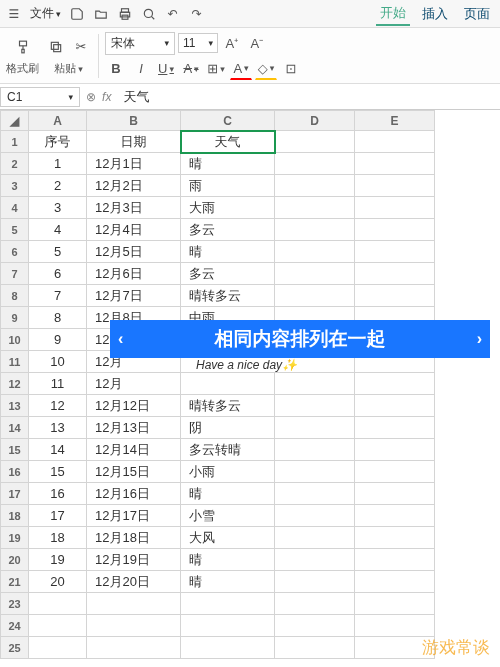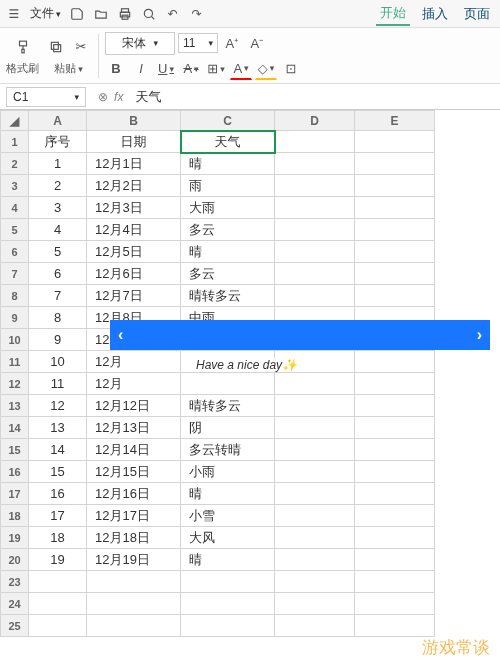--- a/index.html
+++ b/index.html
@@ -8,25 +8,25 @@
 .top-menu .menu-icon { width: 16px; height: 16px; display: flex; align-items: center; justify-content: center; color: #555; cursor: pointer; }
 .menu-text { font-size: 12px; color: #333; cursor: pointer; display: flex; align-items: center; }
 .chev { font-size: 9px; margin-left: 2px; }
 .tab { font-size: 13px; color: #0c4a6e; cursor: pointer; padding: 2px 4px; }
 .tab.active { color: #4a8; border-bottom: 2px solid #4a8; }
 .ribbon { display: flex; align-items: center; height: 56px; background: #fdfdfd; border-bottom: 1px solid #ddd; padding: 4px 6px; gap: 6px; }
 .ribbon-col { display: flex; flex-direction: column; gap: 3px; align-items: center; }
 .ribbon-row { display: flex; align-items: center; gap: 3px; }
 .ribbon-btn { width: 22px; height: 22px; display: flex; align-items: center; justify-content: center; color: #555; border: 1px solid transparent; cursor: pointer; font-size: 13px; }
 .ribbon-label { font-size: 11px; color: #555; cursor: pointer; }
-.font-sel { border: 1px solid #ccc; padding: 2px 16px; font-size: 12px; min-width: 70px; display: flex; align-items: center; justify-content: space-between; cursor: pointer; background: #fff; }
+.font-sel { border: 1px solid #ccc; padding: 2px 5px; font-size: 12px; min-width: 70px; display: flex; align-items: center; justify-content: space-between; cursor: pointer; background: #fff; }
 .size-sel { border: 1px solid #ccc; padding: 2px 4px; font-size: 12px; width: 40px; display: flex; align-items: center; justify-content: space-between; cursor: pointer; background: #fff; }
 .divider-v { width: 1px; height: 44px; background: #ddd; }
 .fx-bar { display: flex; align-items: center; height: 26px; border-bottom: 1px solid #ccc; background: #fff; }
-.cell-ref { width: 80px; padding: 2px 6px; border: 1px solid #ccc; margin: 2px 6px; font-size: 12px; display: flex; align-items: center; justify-content: space-between; cursor: pointer; }
+.cell-ref { width: 80px; padding: 2px 6px; border: 1px solid #ccc; margin: 2px 0; font-size: 12px; display: flex; align-items: center; justify-content: space-between; cursor: pointer; }
 .fx-icons { display: flex; gap: 6px; color: #888; padding: 0 6px; }
 .fx-content { flex: 1; padding: 0 6px; font-size: 13px; }
 .grid-wrap { position: relative; }
 .grid { border-collapse: collapse; table-layout: fixed; }
 .grid th, .grid td { border: 1px solid #d4d4d4; font-size: 13px; text-align: center; padding: 0 4px; height: 22px; overflow: hidden; white-space: nowrap; }
 .grid .rh { background: #f0f0f0; width: 28px; font-size: 11px; color: #666; }
 .grid .ch { background: #f0f0f0; font-size: 12px; color: #666; height: 20px; }
 .col-a { width: 58px; }
 .col-b { width: 94px; }
 .col-c { width: 94px; }
@@ -316,20 +316,28 @@
         </tr>
 <tr>
           <th class="rh">20</th>
           <td class="num">19</td>
           <td class="data">12月19日</td>
           <td class="data">晴</td>
           <td></td>
           <td></td>
         </tr>
 <tr>
+          <th class="rh">21</th>
+          <td class="num">20</td>
+          <td class="data">12月20日</td>
+          <td class="data">晴</td>
+          <td></td>
+          <td></td>
+        </tr>
+<tr>
           <th class="rh">23</th>
           <td></td>
           <td></td>
           <td></td>
           <td></td>
           <td></td>
         </tr>
 <tr>
           <th class="rh">24</th>
           <td></td>
@@ -345,17 +353,18 @@
           <td></td>
           <td></td>
           <td></td>
         </tr>
 </tbody>
     </table>
 </div>
 
 <div class="banner">
   <span class="arr">‹</span>
+  <span>相同内容排列在一起</span>
   <span class="arr">›</span>
 </div>
 <div class="subbanner">Have a nice day✨</div>
 
 <div class="watermark">游戏常谈</div>
 
 </body></html>

